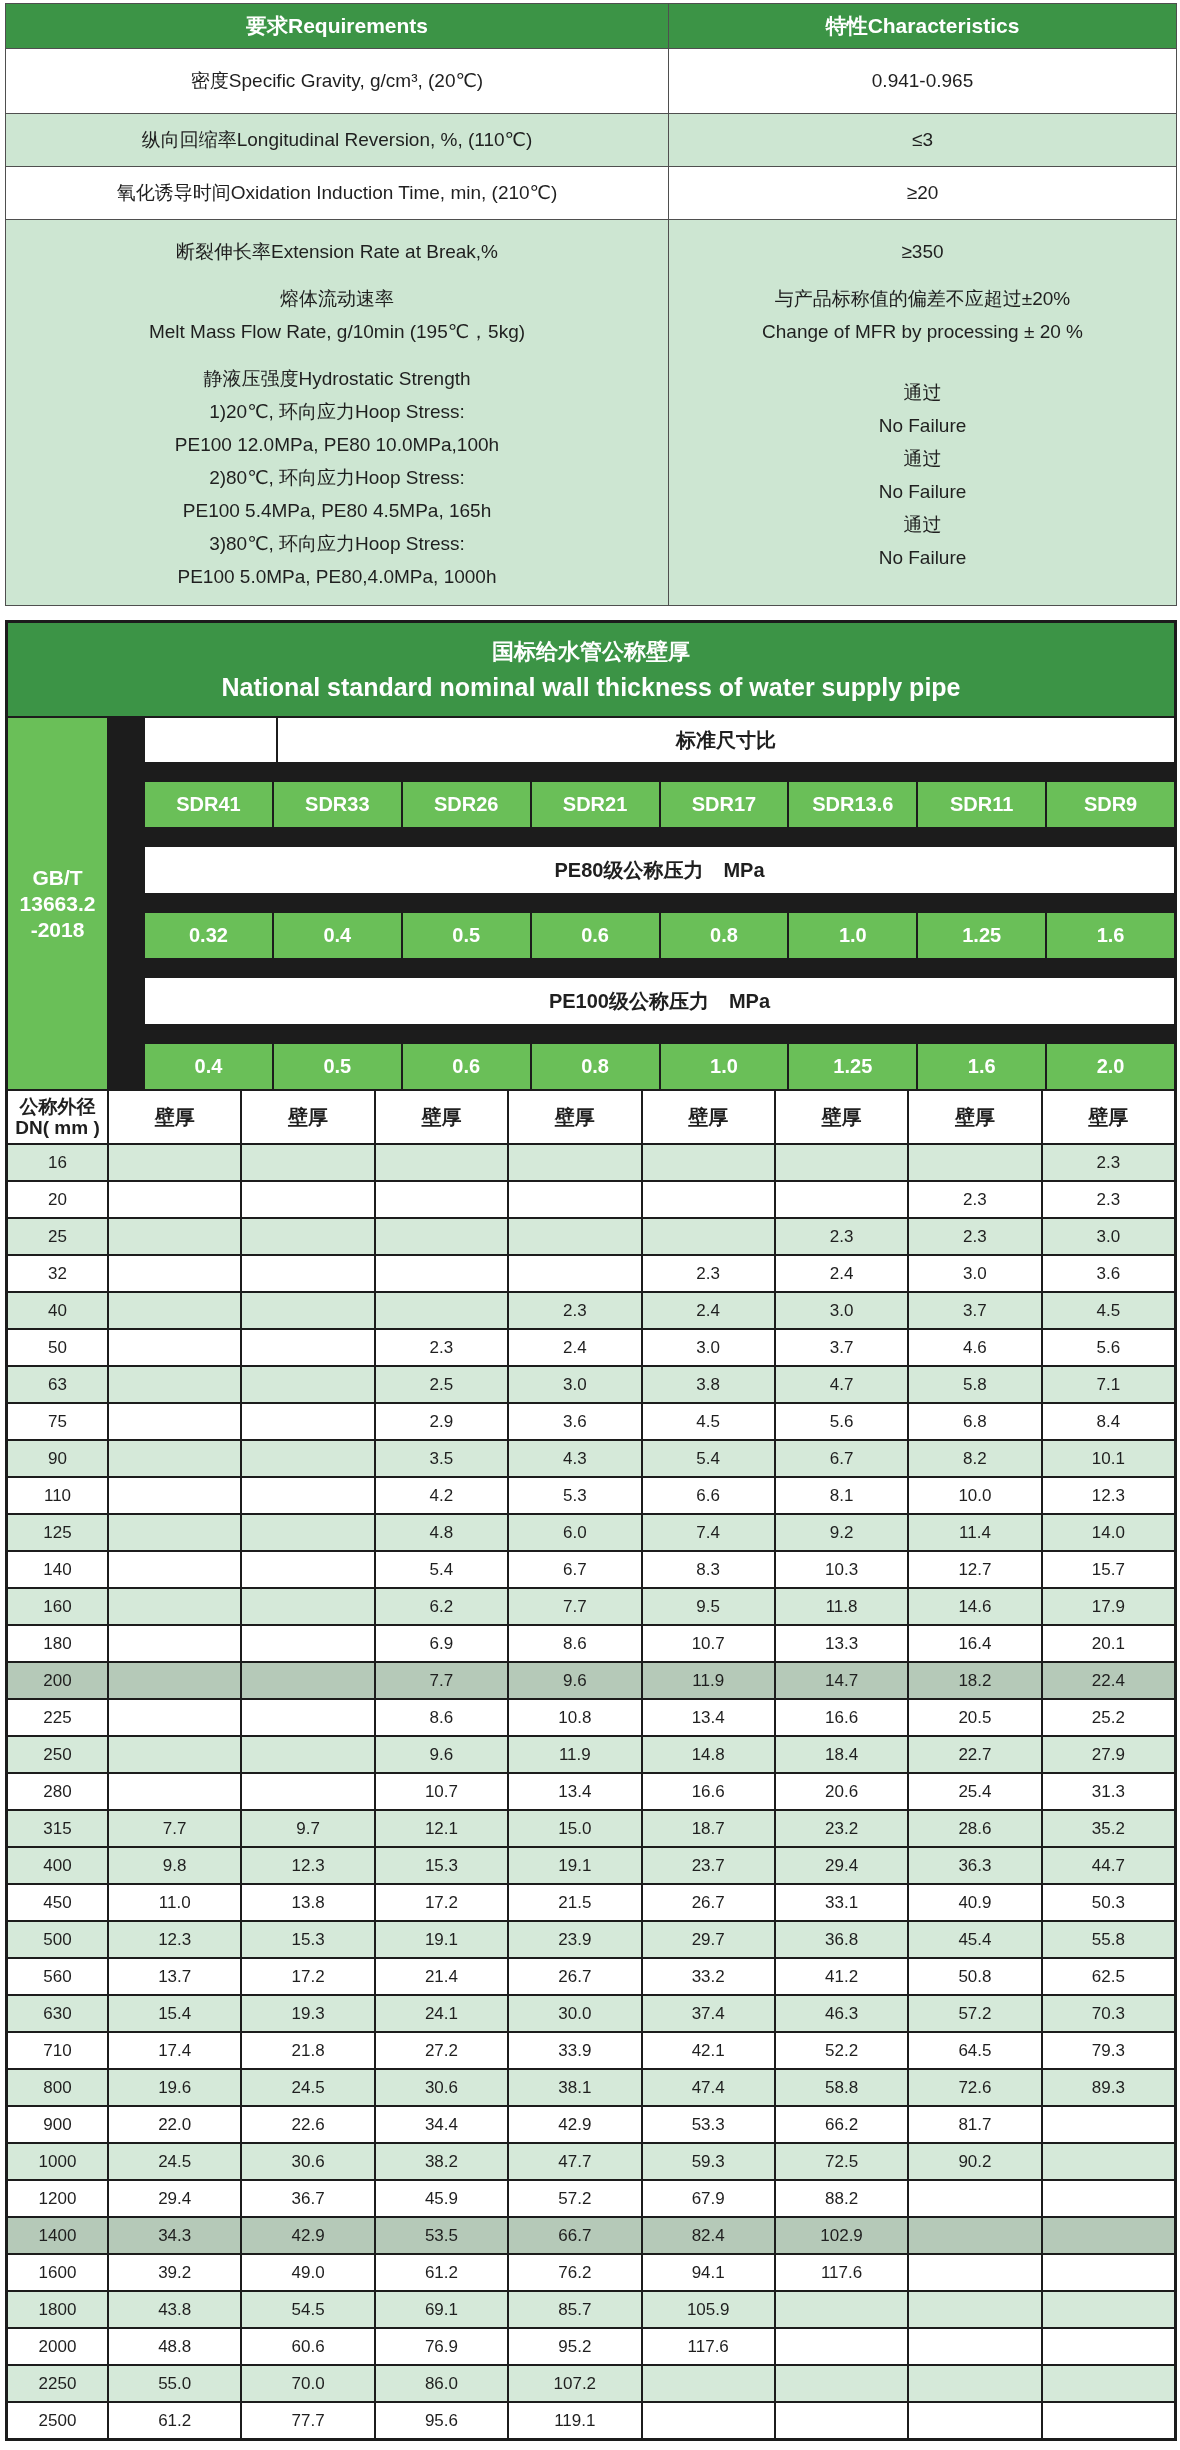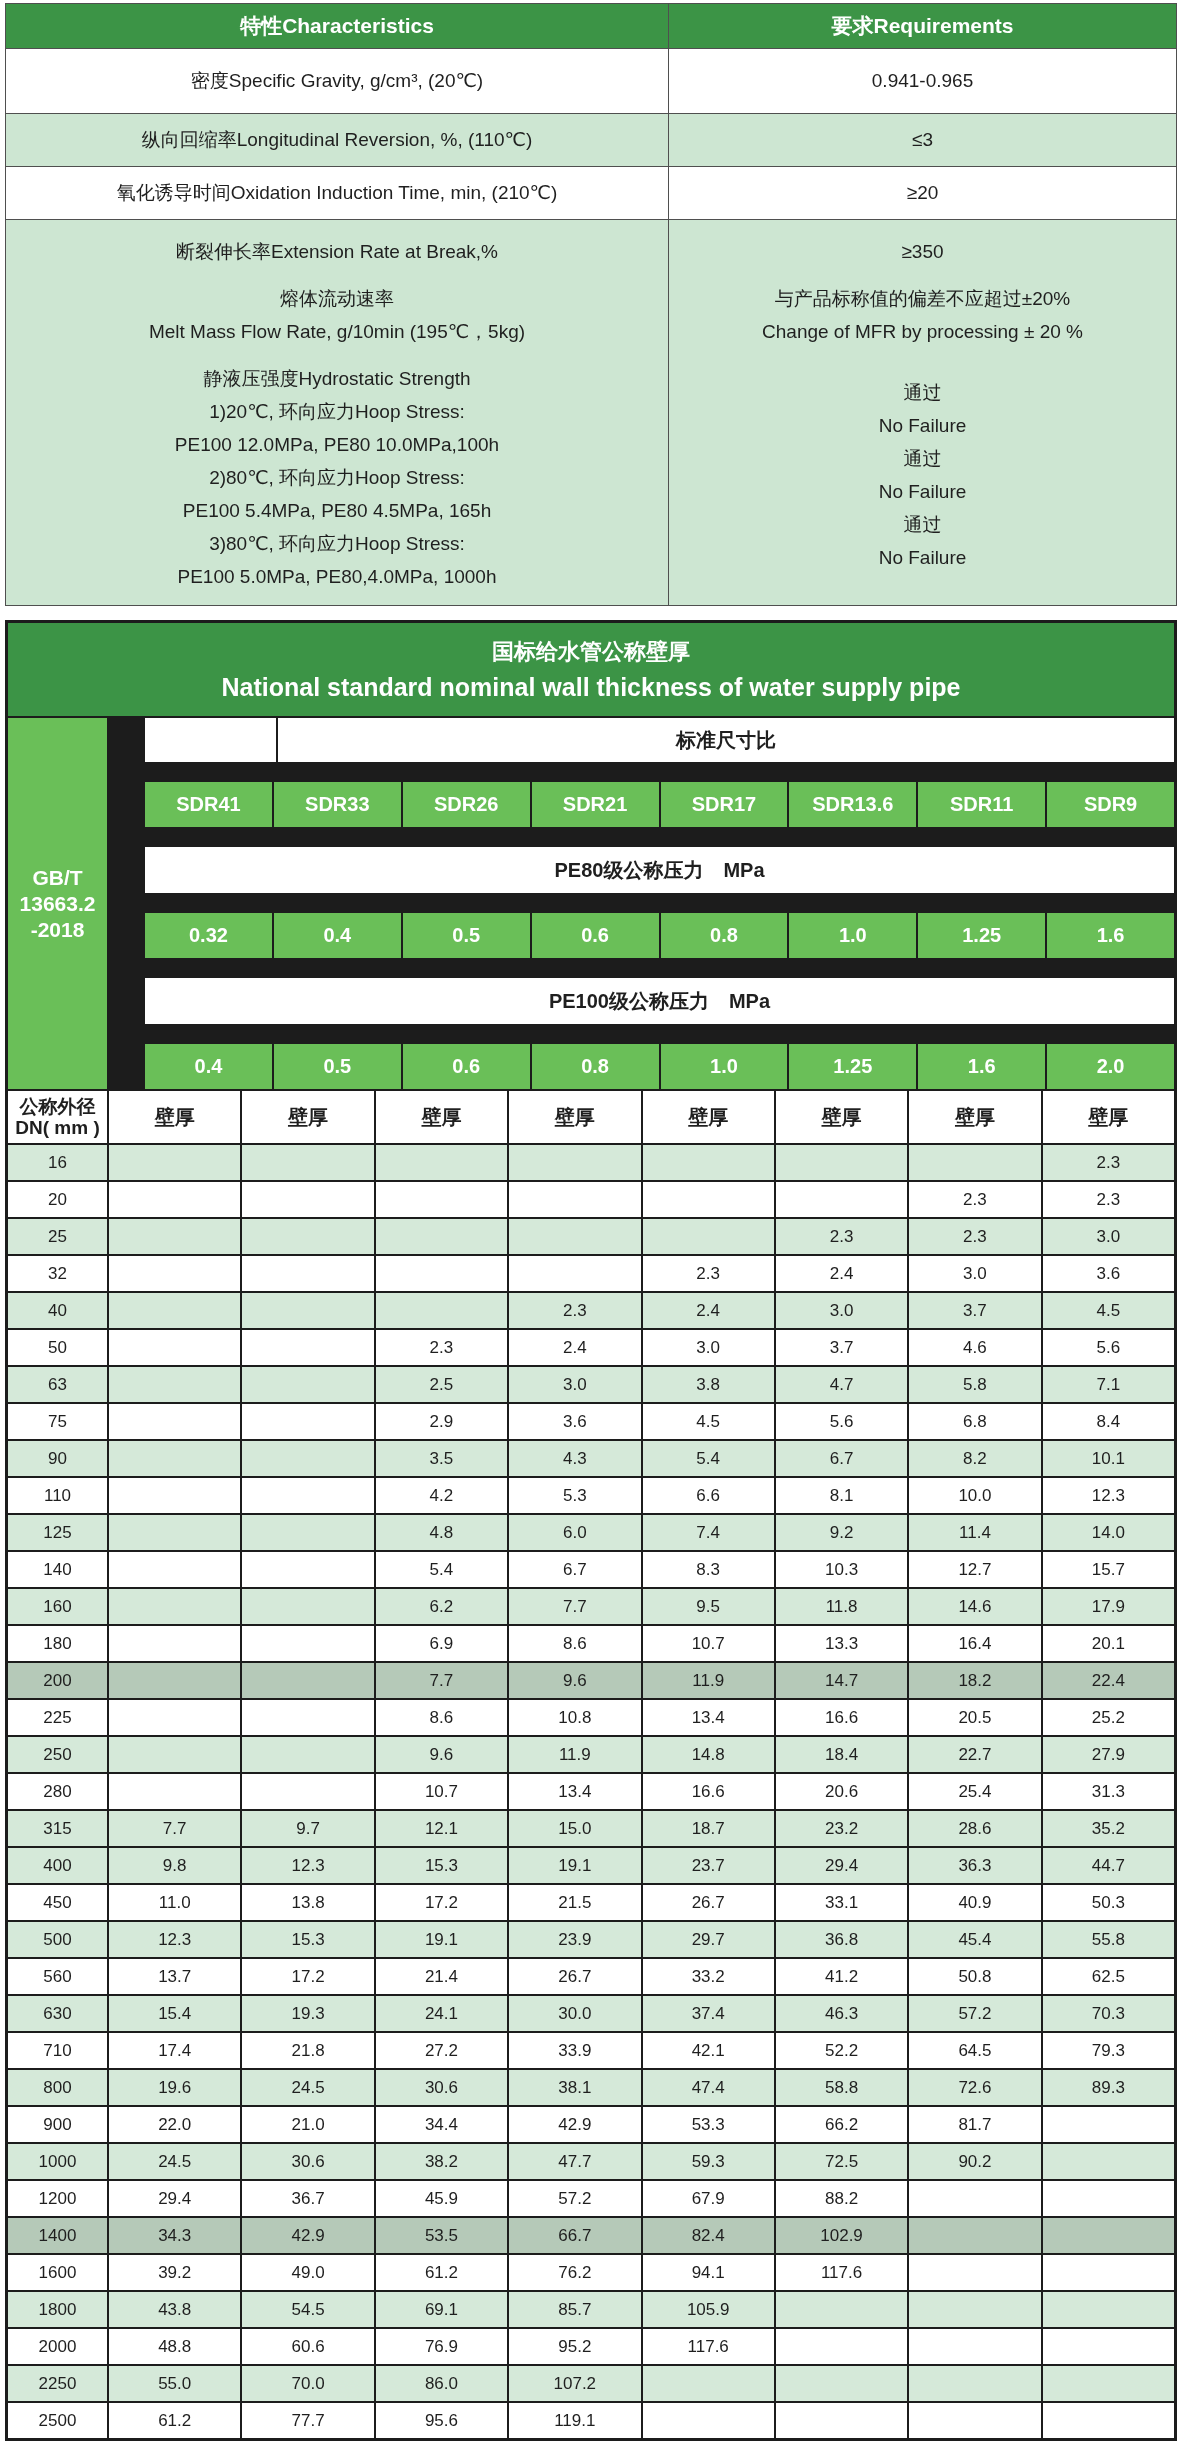--- a/index.html
+++ b/index.html
@@ -47,22 +47,22 @@
   .t2-row.hl .dcell{background:var(--dim-green,#b5c9b8);}
 </style>
 </head>
 <body>
 
 <div class="page">
   <div class="content">
 
     <div class="t1">
       <div class="t1-row t1-head">
+        <div class="t1-cell">要求Requirements</div>
         <div class="t1-cell">特性Characteristics</div>
-        <div class="t1-cell">要求Requirements</div>
       </div>
       <div class="t1-row t1-r1">
         <div class="t1-cell">密度Specific Gravity, g/cm³, (20℃)</div>
         <div class="t1-cell">0.941-0.965</div>
       </div>
       <div class="t1-row t1-r2">
         <div class="t1-cell">纵向回缩率Longitudinal Reversion, %, (110℃)</div>
         <div class="t1-cell">≤3</div>
       </div>
       <div class="t1-row t1-r3">
@@ -455,21 +455,21 @@
             <div class="dcell">30.6</div>
             <div class="dcell">38.1</div>
             <div class="dcell">47.4</div>
             <div class="dcell">58.8</div>
             <div class="dcell">72.6</div>
             <div class="dcell">89.3</div>
           </div>
           <div class="t2-row">
             <div class="dcell">900</div>
             <div class="dcell">22.0</div>
-            <div class="dcell">21.0</div>
+            <div class="dcell">22.6</div>
             <div class="dcell">34.4</div>
             <div class="dcell">42.9</div>
             <div class="dcell">53.3</div>
             <div class="dcell">66.2</div>
             <div class="dcell">81.7</div>
             <div class="dcell"></div>
           </div>
           <div class="t2-row odd">
             <div class="dcell">1000</div>
             <div class="dcell">24.5</div>

